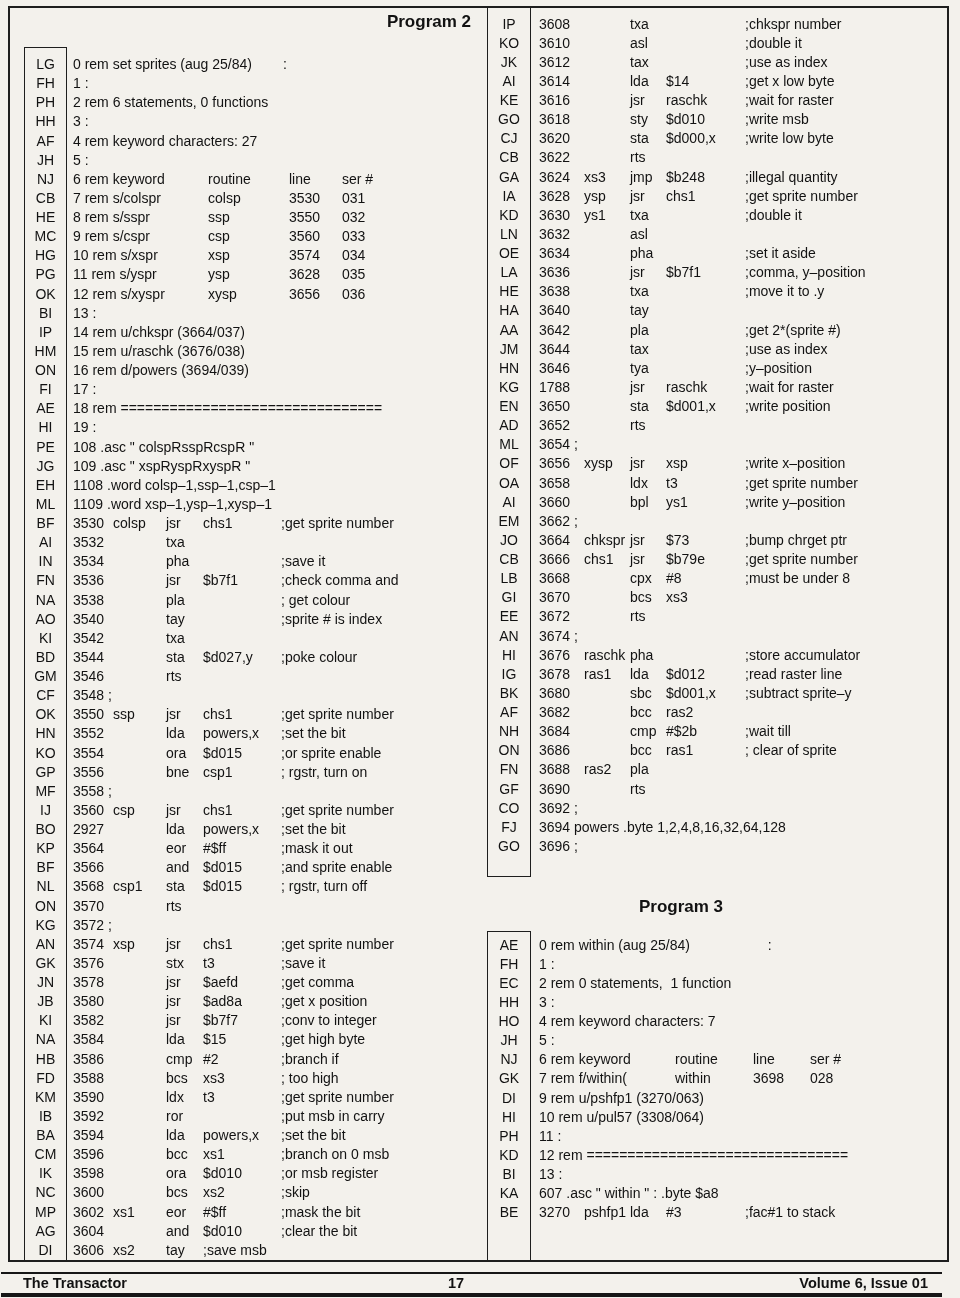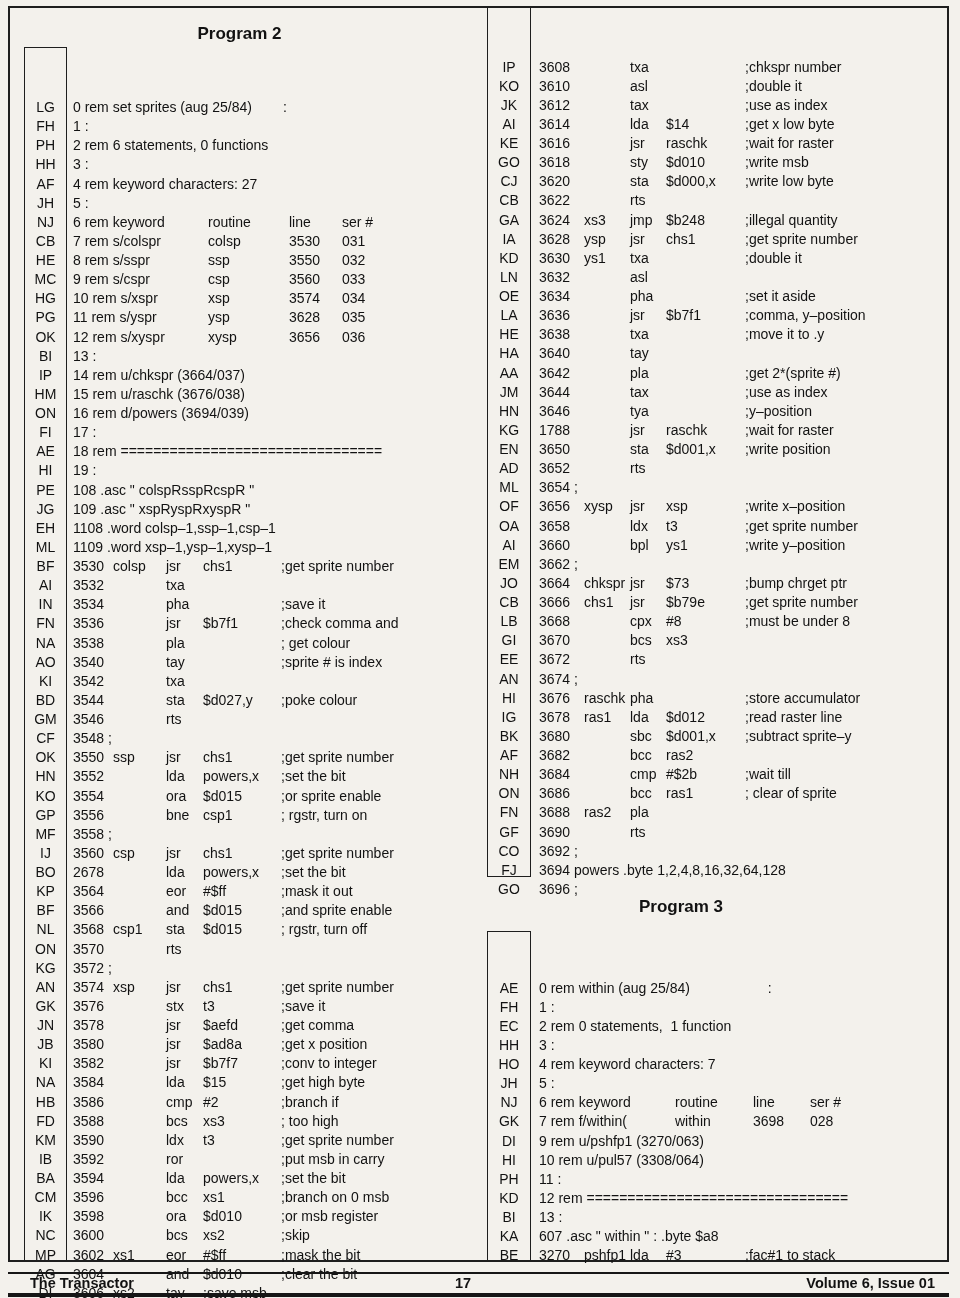--- a/index.html
+++ b/index.html
@@ -7,27 +7,27 @@
     position:relative;width:960px;height:1298px;background:#f3f1ec;
     font-family:"Liberation Sans",sans-serif;color:#121212;overflow:hidden;
   }
   .frame{
     position:absolute;left:8px;top:6px;width:941px;height:1256px;
     box-sizing:border-box;border:2px solid #1e1e1e;background:transparent;
   }
   .heading{
     position:absolute;font-weight:bold;font-size:17px;line-height:22px;text-align:center;
   }
-  #heading-p2{left:8px;top:23px;width:463px;}
+  #heading-p2{left:8px;top:11px;width:463px;text-align:right;}
   #heading-p3{left:456px;top:896px;width:450px;}
   .chkbox{position:absolute;box-sizing:border-box;border:1.5px solid #1e1e1e;}
   #chkbox-left{left:24px;top:47px;width:43px;height:1213px;border-bottom:none;}
   #chkbox-right-p2{left:487px;top:7px;width:44px;height:870px;border-top:none;}
   #chkbox-right-p3{left:487px;top:931px;width:44px;height:329px;border-bottom:none;}
-  .rows{position:absolute;left:0;width:824px;margin-top:43px;}
+  .rows{position:absolute;left:0;width:824px;}
   #left-rows{top:55px;}
   #right-rows-p2{top:14.5px;}
   #right-rows-p3{top:935.5px;}
   .row{position:relative;height:19.13px;}
   .row span{
     position:absolute;top:0;font-size:14px;line-height:19.13px;
     white-space:pre;letter-spacing:0;
   }
   .chk{text-align:center;}
   .col-left .chk{left:24px;width:43px;}
@@ -42,21 +42,21 @@
   .col-left .c-t4{left:342px;}
   .col-right .c-text,.col-right .c-num,.col-right .c-t1{left:539px;}
   .col-right .c-lbl{left:584px;}
   .col-right .c-op{left:630px;}
   .col-right .c-arg{left:666px;}
   .col-right .c-cmt{left:745px;}
   .col-right .c-t2{left:675px;}
   .col-right .c-t3{left:753px;}
   .col-right .c-t4{left:810px;}
   .footer{
-    position:absolute;left:8px;top:1272px;width:941px;height:19px;
+    position:absolute;left:1px;top:1272px;width:941px;height:19px;
     border-top:2px solid #161616;border-bottom:4px solid #161616;
   }
   .footer span{position:absolute;top:0;font-size:14.5px;font-weight:bold;line-height:19px;}
   .f-left{left:22px;}
   .f-center{left:447px;}
   .f-right{right:14px;}
 </style>
 </head>
 <body>
 
@@ -283,21 +283,21 @@
       <div class="row">
         <span class="chk">IJ</span>
         <span class="c-num">3560</span>
         <span class="c-lbl">csp</span>
         <span class="c-op">jsr</span>
         <span class="c-arg">chs1</span>
         <span class="c-cmt">;get sprite number</span>
       </div>
       <div class="row">
         <span class="chk">BO</span>
-        <span class="c-num">2678</span>
+        <span class="c-num">2927</span>
         <span class="c-op">lda</span>
         <span class="c-arg">powers,x</span>
         <span class="c-cmt">;set the bit</span>
       </div>
       <div class="row">
         <span class="chk">KP</span>
         <span class="c-num">3564</span>
         <span class="c-op">eor</span>
         <span class="c-arg">#$ff</span>
         <span class="c-cmt">;mask it out</span>

